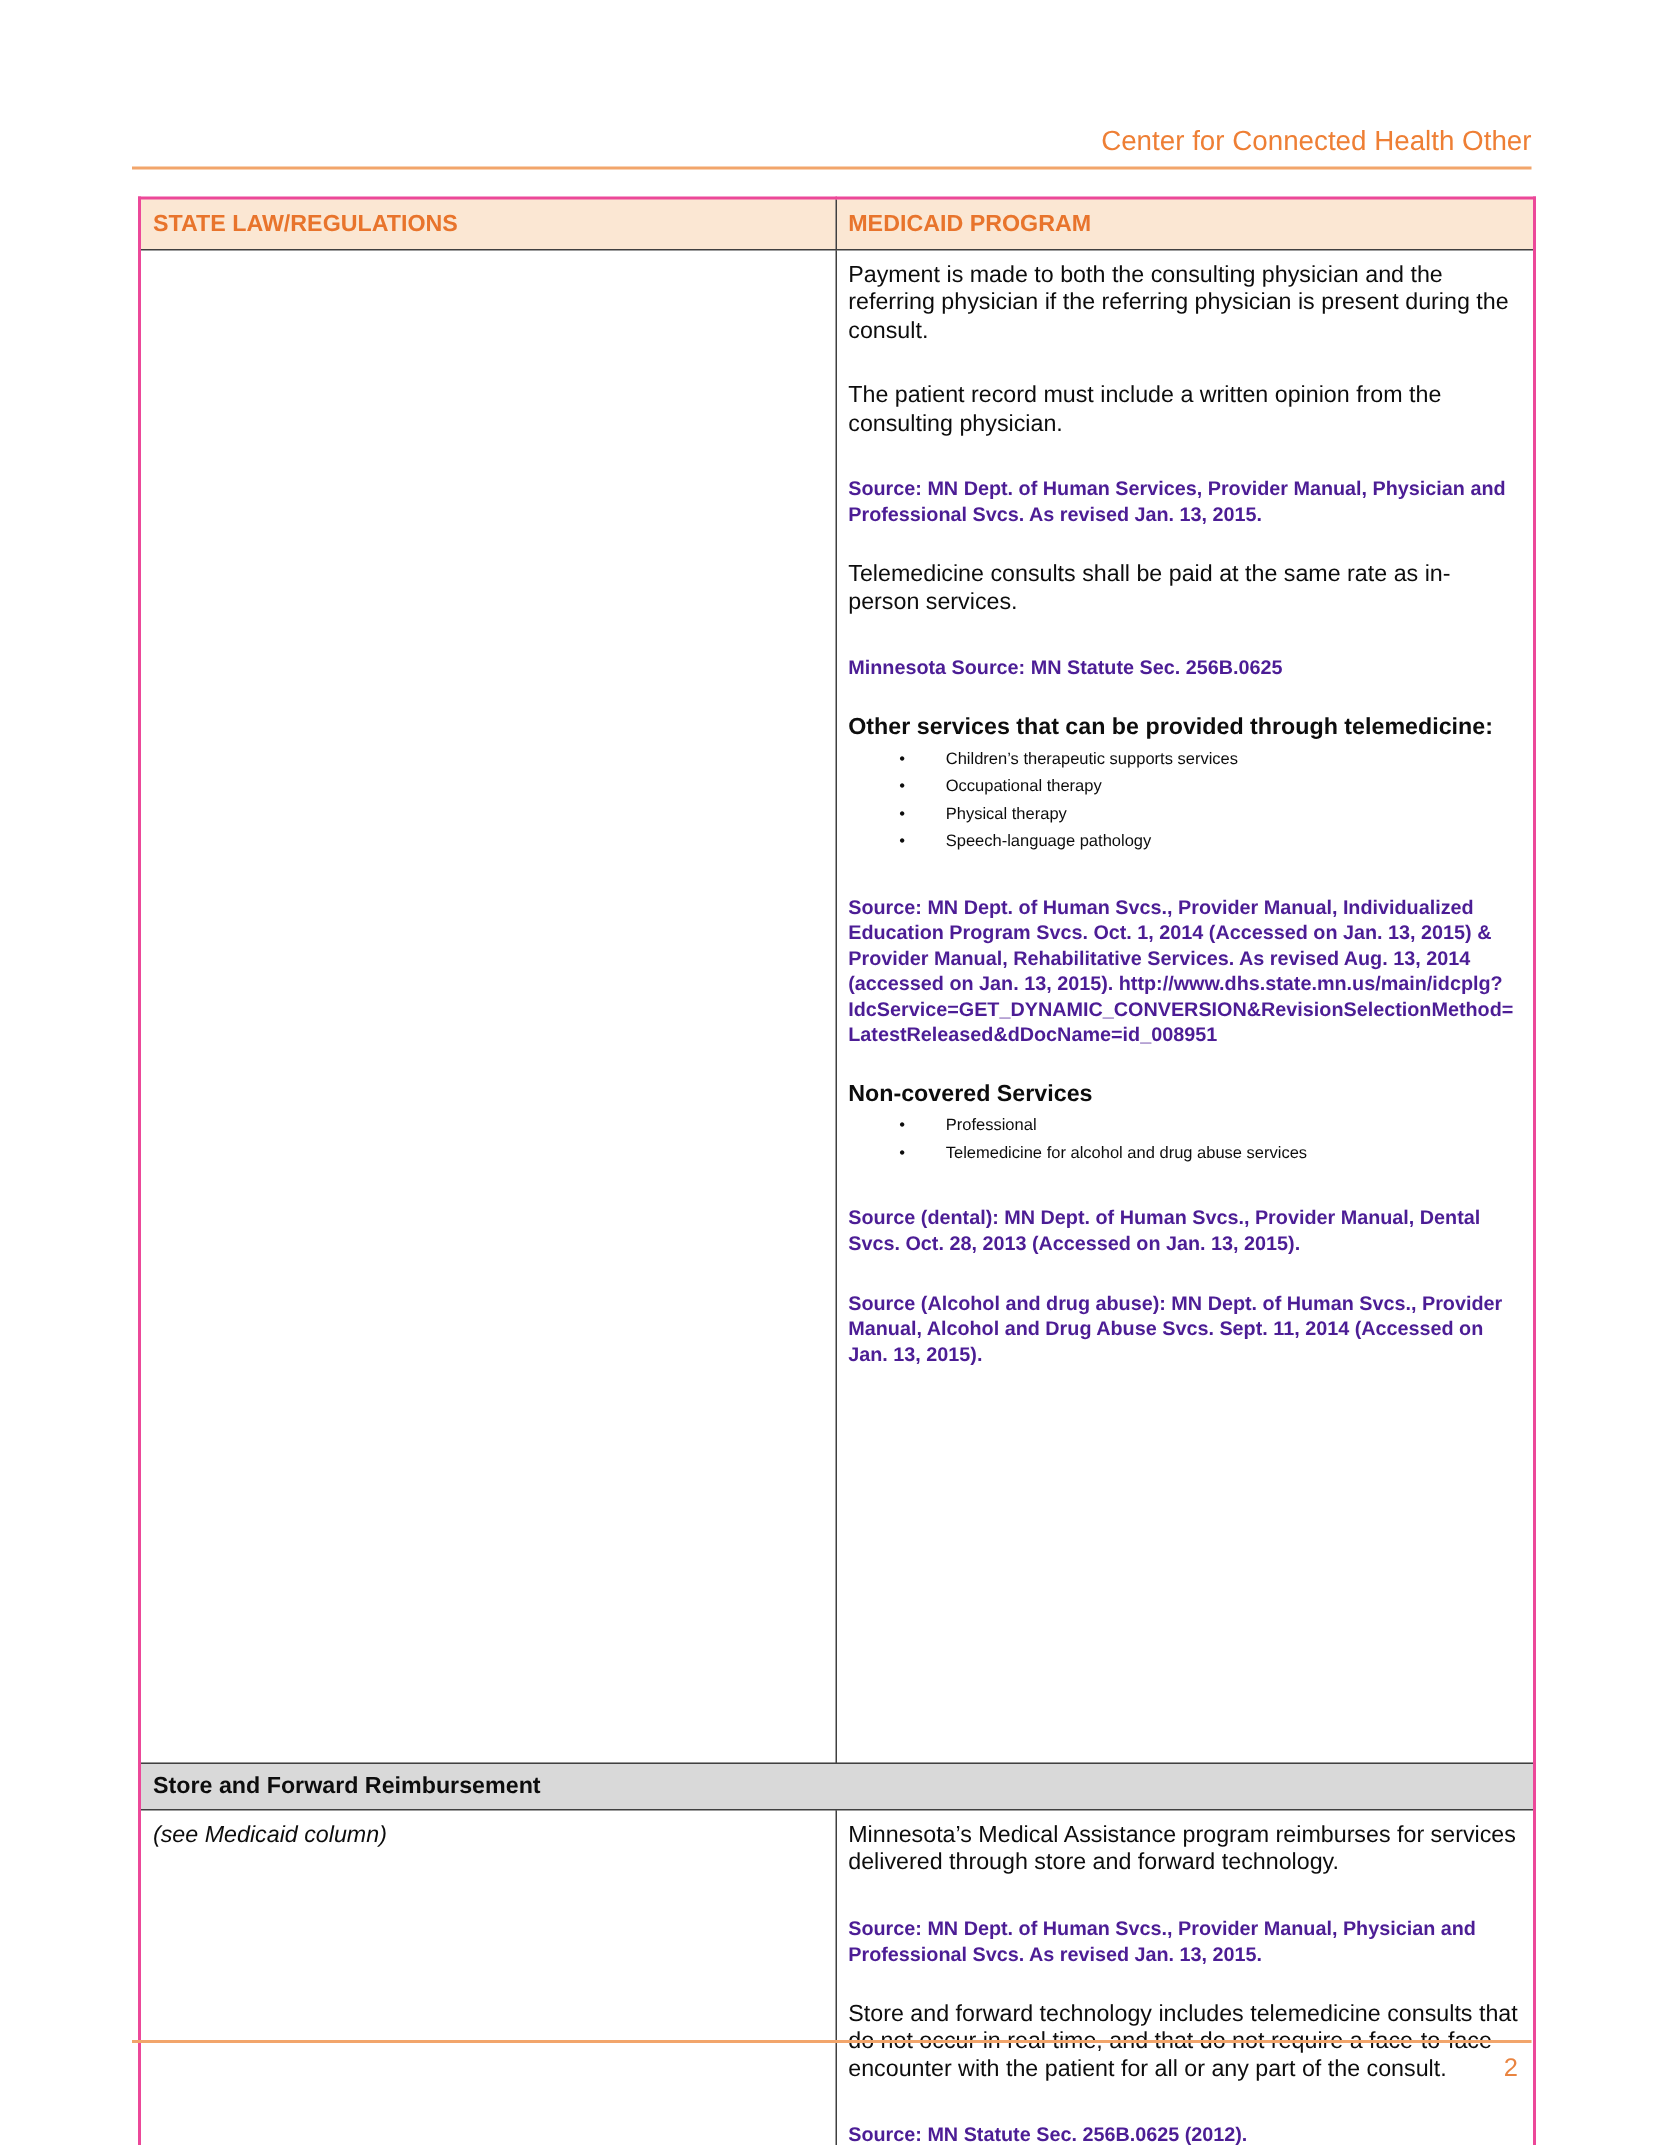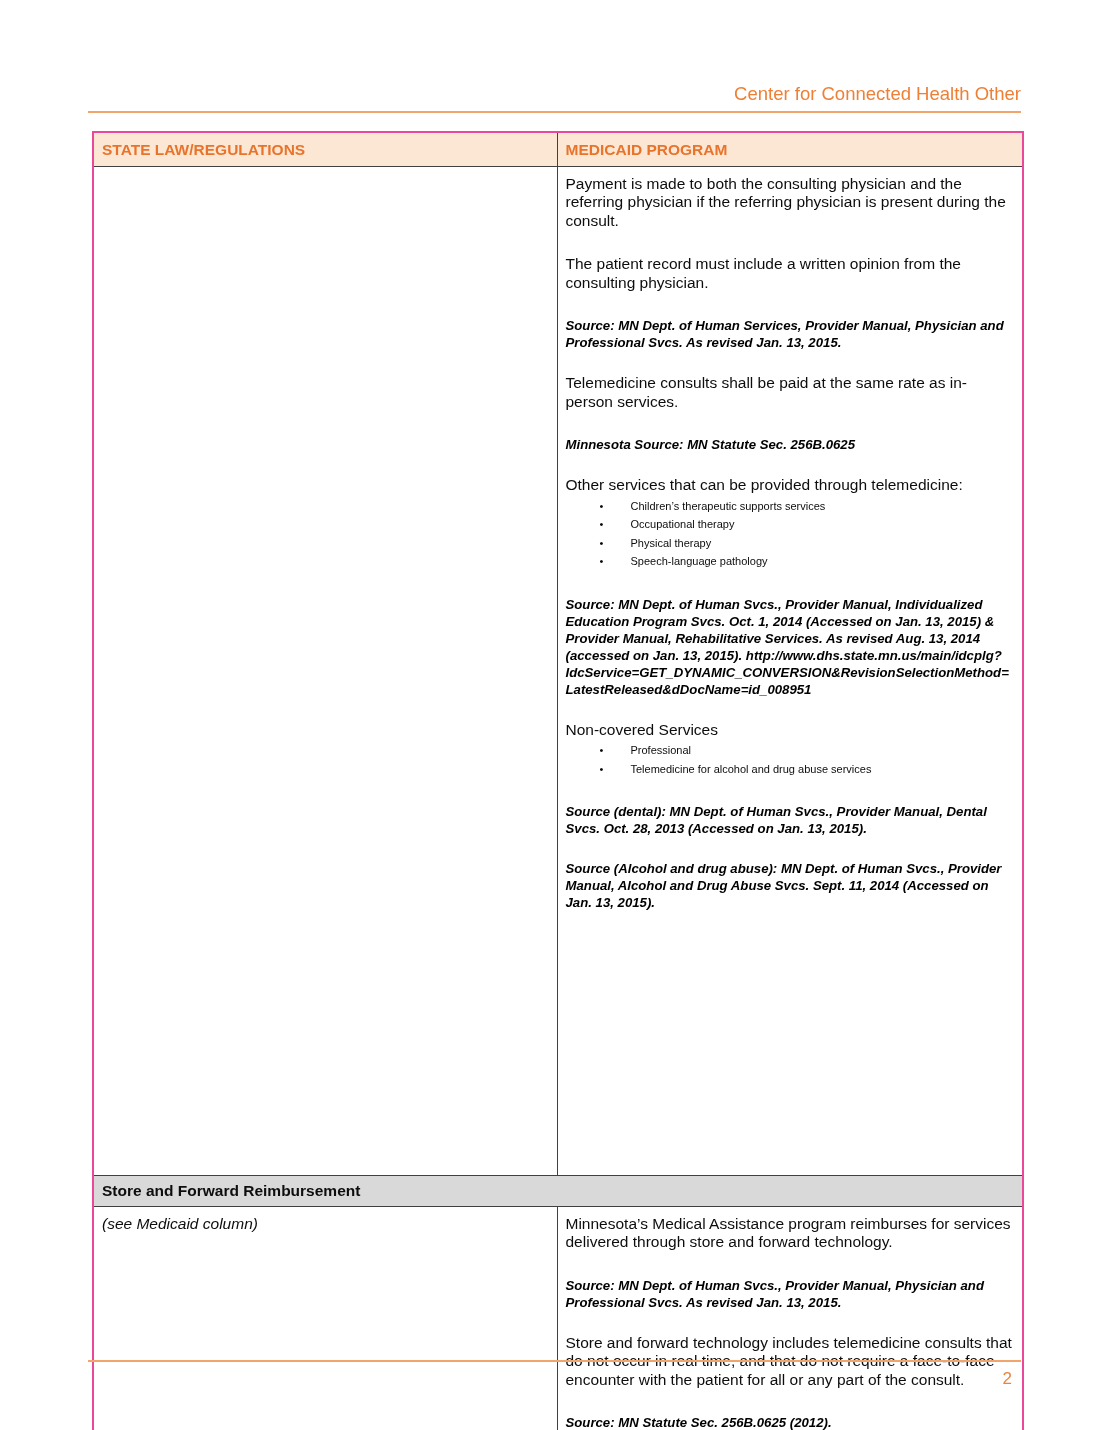--- a/index.html
+++ b/index.html
@@ -48,28 +48,27 @@
   }
   .body-cell { padding: 8px; }
   tr.r1 { height: 1009px; }
   tr.r2 { height: 217px; }
   .para {
     margin: 0 0 25px 0;
     font-size: 15.5px;
     line-height: 18.5px;
     color: #0d0d0d;
   }
-  .para.tight { margin-bottom: 2px; }
+  .para.tight { margin-bottom: 2px; font-weight: bold; }
   .source {
     margin: 0 0 23px 0;
     font-size: 13.2px;
     line-height: 17px;
-    color: #000000;
+    color: #4c1d95;
     font-weight: bold;
-    font-style: italic;
     overflow-wrap: break-word;
     word-wrap: break-word;
   }
   .source.gap-top { margin-top: 6px; }
   .source.last { margin-bottom: 0; }
   .bullets {
     margin: 0 0 25px 0;
     padding: 0 0 0 65px;
     list-style: none;
   }

